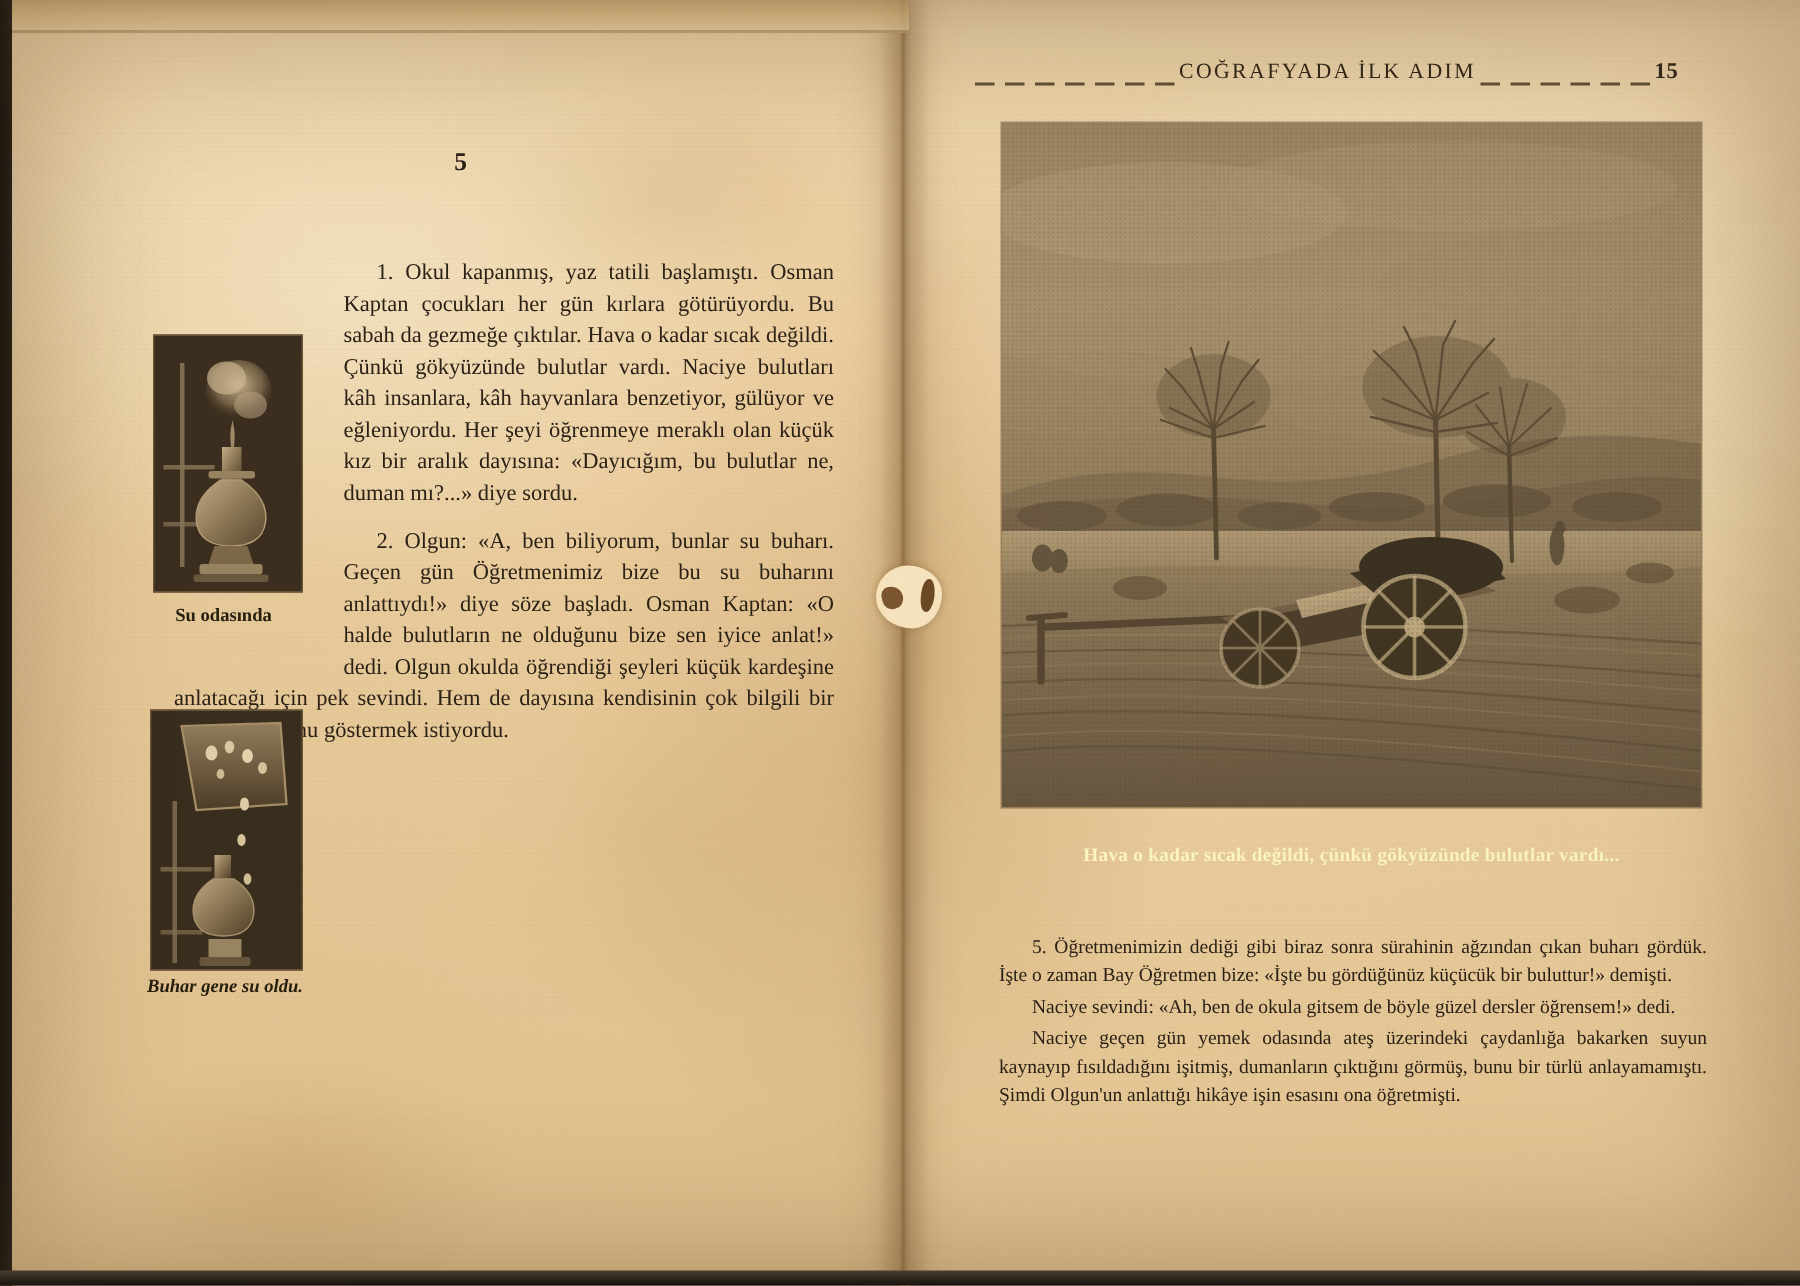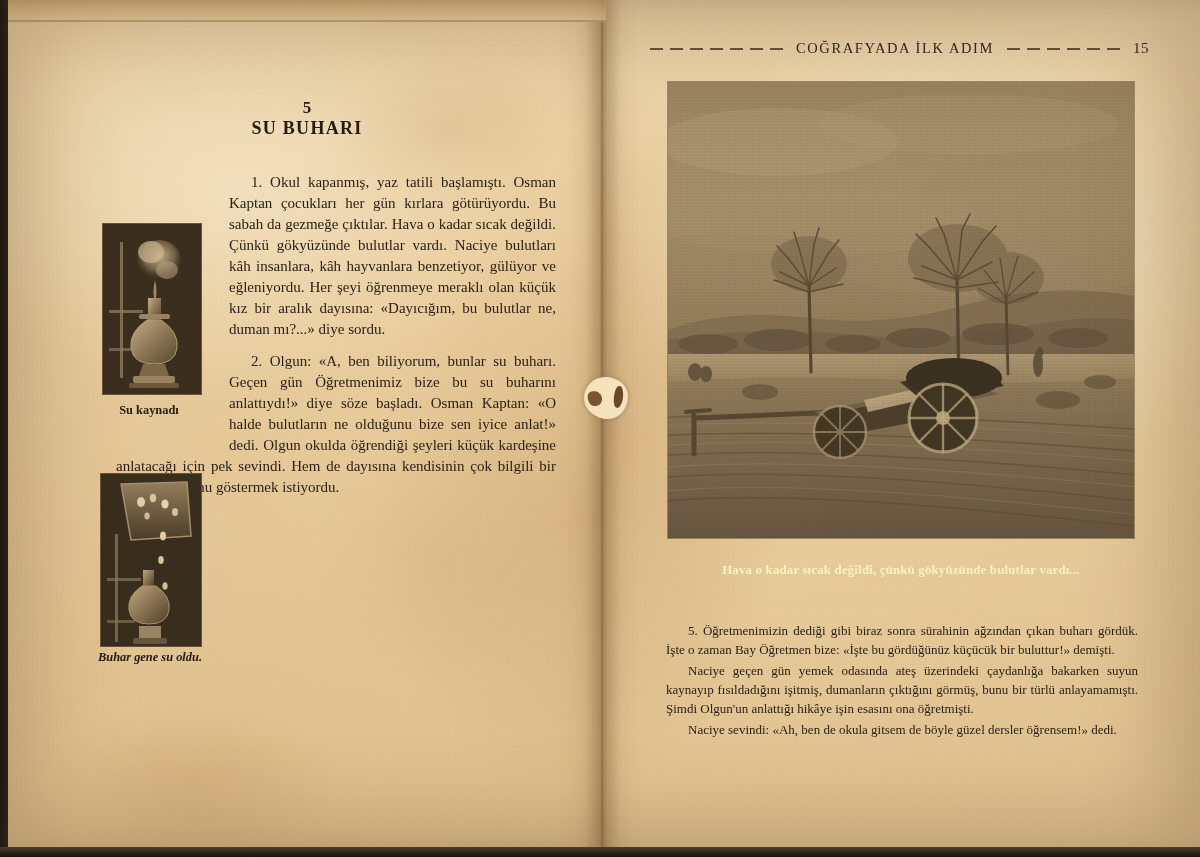--- a/index.html
+++ b/index.html
@@ -144,22 +144,22 @@
     border-radius: 45% 55% 50% 50%;
     transform: rotate(8deg);
   }
 
   
   .running-head {
     position: absolute;
     left: 650px; top: 40px;
     width: 500px;
     display: flex;
-    align-items: center;
-    gap: 13px;
+    align-items: flex-end;
+    gap: 3px;
     color: #2e2418;
   }
   .rule-dashes {
     display: flex;
     align-items: center;
     gap: 7px;
     flex: 0 0 auto;
   }
   .rule-dashes i {
     display: block;
@@ -169,20 +169,21 @@
   }
   .head-title {
     font-family: "Liberation Serif", serif;
     font-size: 14.5px;
     letter-spacing: 1.6px;
     white-space: nowrap;
   }
   .head-pageno {
     font-size: 15px;
     letter-spacing: 0.5px;
+    font-weight: bold;
   }
 
   
   .chapter-num {
     position: absolute;
     left: 0; top: 98px;
     width: 598px;
     text-align: center;
     font-weight: bold;
     font-size: 17px;
@@ -315,21 +316,20 @@
 
   <div class="backdrop-left"></div>
 
   <div class="page page-left">
     <div class="grain"></div>
     <div class="stainA"></div>
     <div class="stainB"></div>
     <div class="stainC"></div>
 
     <div class="chapter-num">5</div>
-    <div class="chapter-title">SU BUHARI</div>
 
     <div class="left-col bodytext">
       <div class="cut-spacer-1"></div>
       <p class="indent">1.   Okul kapanmış, yaz tatili başlamıştı. Osman Kaptan çocukları her gün kırlara götürüyordu. Bu sabah da gezmeğe çıktılar. Hava o kadar sıcak değildi. Çünkü gökyüzünde bulutlar vardı. Naciye bulutları kâh insanlara, kâh hayvanlara benzetiyor, gülüyor ve eğleniyordu. Her şeyi öğrenmeye meraklı olan küçük kız bir aralık dayısına: «Dayıcığım, bu bulutlar ne, duman mı?...» diye sordu.</p>
       <p class="indent">2. Olgun: «A, ben biliyorum, bunlar su buharı. Geçen gün Öğretmenimiz bize bu su buharını anlattıydı!» diye söze başladı. Osman Kaptan: «O halde bulutların ne olduğunu bize sen iyice anlat!» dedi. Olgun okulda öğrendiği şeyleri küçük kardeşine anlatacağı için pek sevindi. Hem de dayısına kendisinin çok bilgili bir çocuk olduğunu göstermek istiyordu.</p>
       <div class="cut-spacer-2"></div>
     </div>
 
   </div>
 
@@ -361,21 +361,21 @@
       <rect x="45" y="74" width="13" height="22" fill="url(#glass1)"></rect>
       <rect x="36" y="90" width="31" height="5" rx="2" fill="#9b8663"></rect>
 
       <path d="M44 96 Q26 108 28 124 Q30 140 51 140 Q72 140 74 124 Q76 108 58 96 Z" fill="url(#glass1)" stroke="#b69e78" stroke-width="1"></path>
 
       <path d="M40 140 L62 140 L66 152 L36 152 Z" fill="#7e6a4a"></path>
       <rect x="30" y="152" width="42" height="7" rx="2" fill="#9b8663"></rect>
       <rect x="26" y="159" width="50" height="5" rx="2" fill="#6d5b40"></rect>
     </svg>
   </div>
-  <div class="cut-caption cut-caption-1">Su kaynadı</div>
+  <div class="cut-caption cut-caption-1">Su odasında</div>
 
   <div class="cut cut-2">
     <svg viewBox="0 0 100 172" width="100" height="172" aria-hidden="true">
       <defs>
         <linearGradient id="plate2" x1="0" y1="0" x2="0" y2="1">
           <stop offset="0%" stop-color="#a08a66"></stop>
           <stop offset="100%" stop-color="#4f4029"></stop>
         </linearGradient>
         <linearGradient id="glass2" x1="0" y1="0" x2="1" y2="1">
           <stop offset="0%" stop-color="#c2ab85"></stop>
@@ -598,22 +598,22 @@
 
       <rect x="0" y="0" width="466" height="456" fill="url(#halftone)"></rect>
       <rect x="0" y="0" width="466" height="456" fill="#b89a6a" opacity="0.12"></rect>
     </svg>
   </div>
 
   <div class="photo-caption">Hava o kadar sıcak değildi, çünkü gökyüzünde bulutlar vardı...</div>
 
   <div class="right-col">
     <p class="indent">5.   Öğretmenimizin dediği gibi biraz sonra sürahinin ağzından çıkan buharı gördük. İşte o zaman Bay Öğretmen bize: «İşte bu gördüğünüz küçücük bir buluttur!» demişti.</p>
+    <p class="indent">Naciye sevindi: «Ah, ben de okula gitsem de böyle güzel dersler öğrensem!» dedi.</p>
     <p class="indent">Naciye geçen gün yemek odasında ateş üzerindeki çaydanlığa bakarken suyun kaynayıp fısıldadığını işitmiş, dumanların çıktığını görmüş, bunu bir türlü anlayamamıştı. Şimdi Olgun'un anlattığı hikâye işin esasını ona öğretmişti.</p>
-    <p class="indent">Naciye sevindi: «Ah, ben de okula gitsem de böyle güzel dersler öğrensem!» dedi.</p>
   </div>
 
   <div class="gutter"></div>
   <div class="gutter-line"></div>
   <div class="tear"></div>
   <div class="tear-dark1"></div>
   <div class="tear-dark2"></div>
   <div class="top-curl"></div>
   <div class="top-curl-line"></div>
   <div class="ink-fade"></div>

